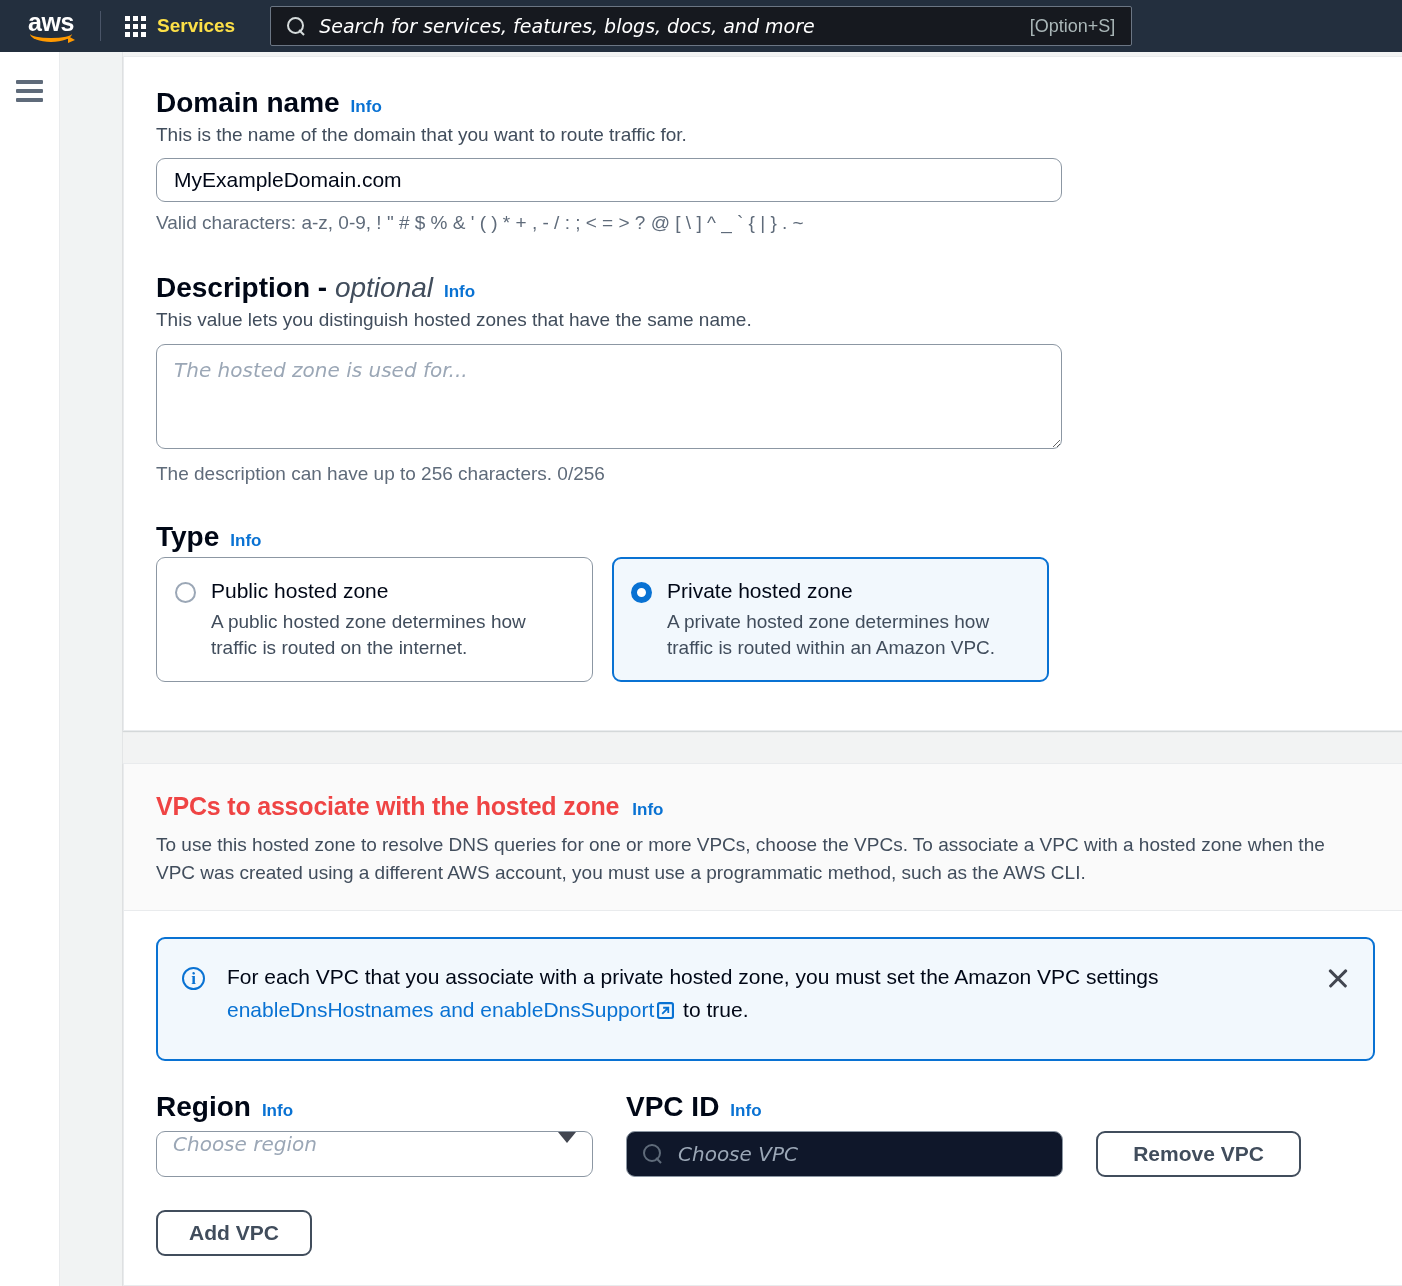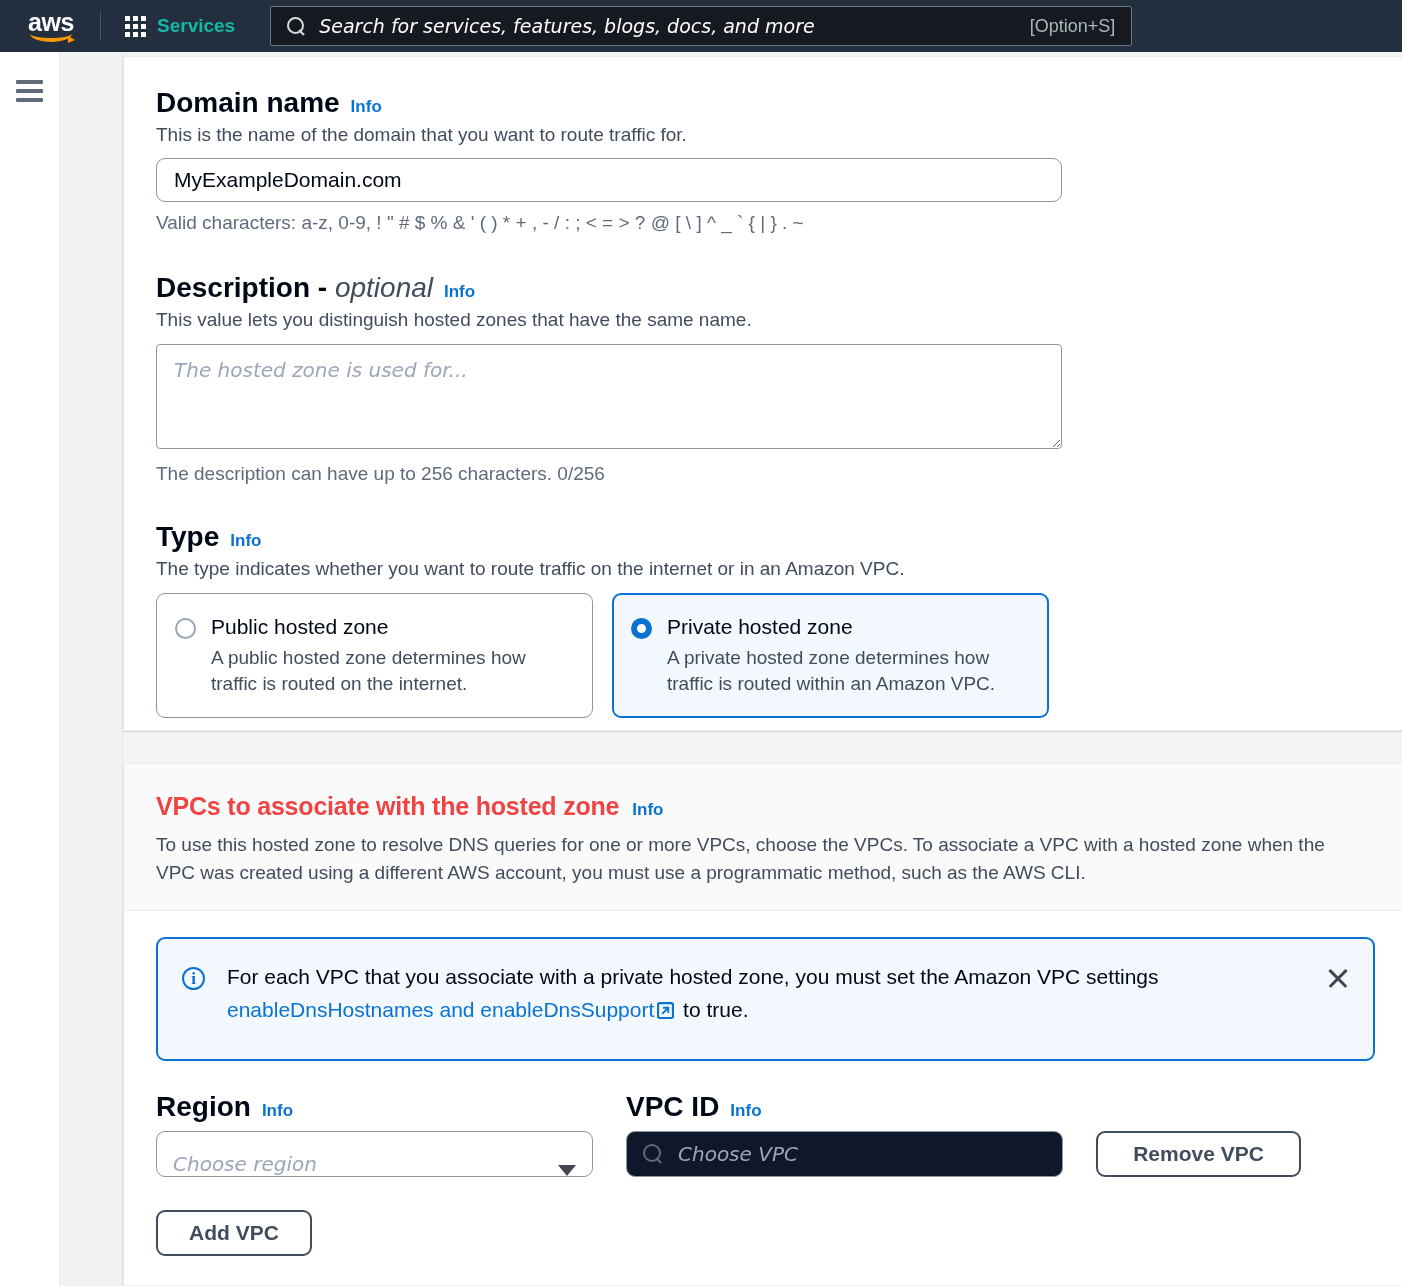--- a/index.html
+++ b/index.html
@@ -45,21 +45,21 @@
   }
   .services-btn {
     display: flex; align-items: center; gap: 11px;
     padding: 7px 10px; cursor: pointer; border-radius: 2px;
   }
   .grid-icon {
     display: grid; grid-template-columns: repeat(3, 5px);
     grid-template-rows: repeat(3, 5px); gap: 3px;
   }
   .grid-icon i { background: #ffffff; display: block; width: 5px; height: 5px; }
-  .services-label { color: #14b8a6; font-size: 19px; font-weight: 700; }
+  .services-label { color: #fde047; font-size: 19px; font-weight: 700; }
   .searchbar {
     margin-left: 25px;
     width: 862px; height: 40px;
     background: #16191f;
     border: 1px solid #6b7684;
     border-radius: 2px;
     display: flex; align-items: center; padding: 0 16px;
     cursor: text;
   }
   .search-glyph {
@@ -155,21 +155,21 @@
   input.text-input, .text-input {
     width: 906px; height: 44px;
     border: 1px solid #8c97a3; border-radius: 9px;
     font-size: 21px; color: #000716;
     padding: 0 17px;
     background: #ffffff;
     font-family: "Liberation Sans", sans-serif;
   }
   textarea.textarea-input {
     width: 906px; height: 105px;
-    border: 1px solid #8c97a3; border-radius: 4px;
+    border: 1px solid #8c97a3; border-radius: 9px;
     font-size: 21px; color: #000716;
     padding: 12px 17px;
     background: #ffffff; resize: vertical;
     font-family: "Liberation Sans", sans-serif;
     line-height: 1.3;
   }
   textarea.textarea-input::placeholder,
   input.text-input::placeholder {
     color: #9ba7b6; font-style: italic;
     font-family: "DejaVu Sans", sans-serif; font-size: 20px;
@@ -249,21 +249,21 @@
   .alert-close:before { transform: rotate(45deg); }
   .alert-close:after { transform: rotate(-45deg); }
 
   
   .vpc-row { display: flex; align-items: flex-end; margin-top: 30px; }
   .vpc-col-region { width: 437px; margin-right: 33px; }
   .vpc-col-id { width: 437px; margin-right: 33px; }
   .select-box {
     width: 437px; height: 46px;
     border: 1px solid #8c97a3; border-radius: 9px;
-    background: #ffffff; display: flex; align-items: flex-end;
+    background: #ffffff; display: flex; align-items: flex-start;
     padding: 0 16px; cursor: pointer;
   }
   .select-text {
     flex: 1; font-size: 20px; color: #9ba7b6; font-style: italic;
     font-family: "DejaVu Sans", sans-serif;
   }
   .caret {
     width: 0; height: 0;
     border-left: 9px solid transparent; border-right: 9px solid transparent;
     border-top: 11px solid #424650;
@@ -356,21 +356,20 @@
     <div class="field-desc">This value lets you distinguish hosted zones that have the same name.</div>
     <textarea class="textarea-input" placeholder="The hosted zone is used for..." style=""></textarea>
     <div class="constraint">The description can have up to 256 characters. 0/256</div>
   </div>
 
   <div class="field" style="margin-top:35px">
     <div class="label-row">
       <span class="field-label">Type</span>
       <a class="info-link">Info</a>
     </div>
-    <div class="field-desc">The type indicates whether you want to route traffic on the internet or in an Amazon VPC.</div>
     <div class="tiles">
       <div class="tile">
         <span class="radio-outer"></span>
         <span>
           <span class="tile-title" style="display:block">Public hosted zone</span>
           <span class="tile-desc" style="display:block">A public hosted zone determines how traffic is routed on the internet.</span>
         </span>
       </div>
       <div class="tile selected">
         <span class="radio-outer"></span>

